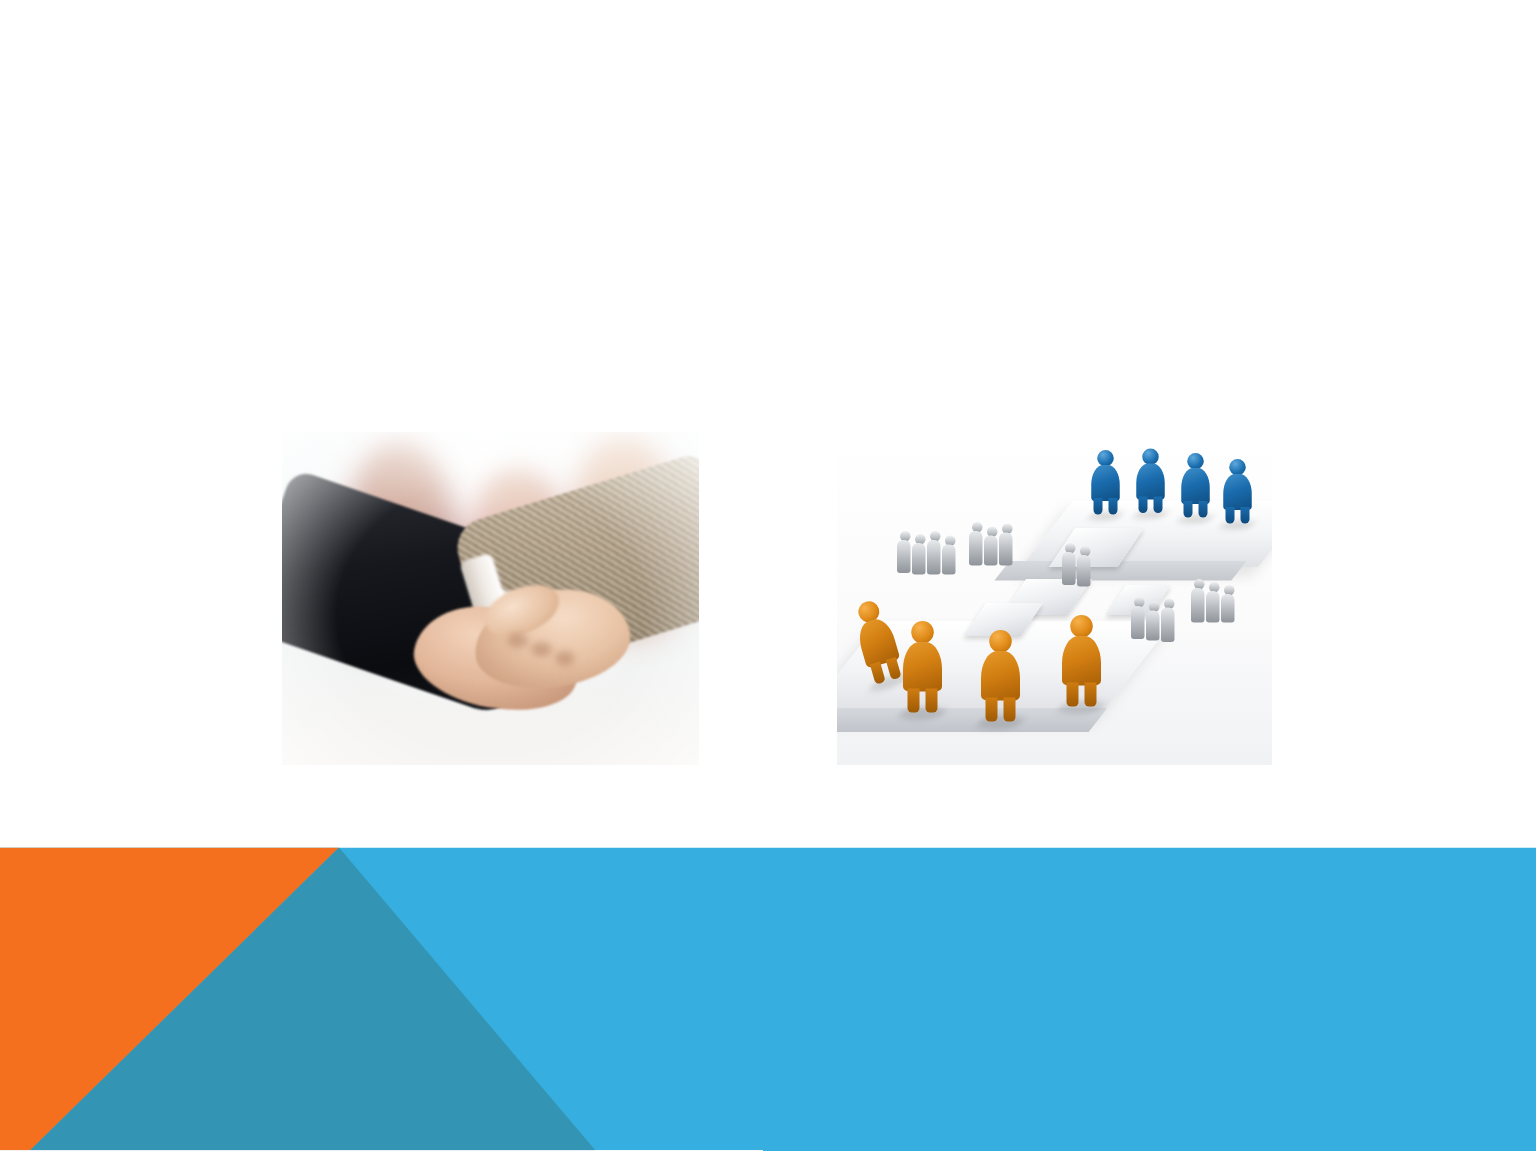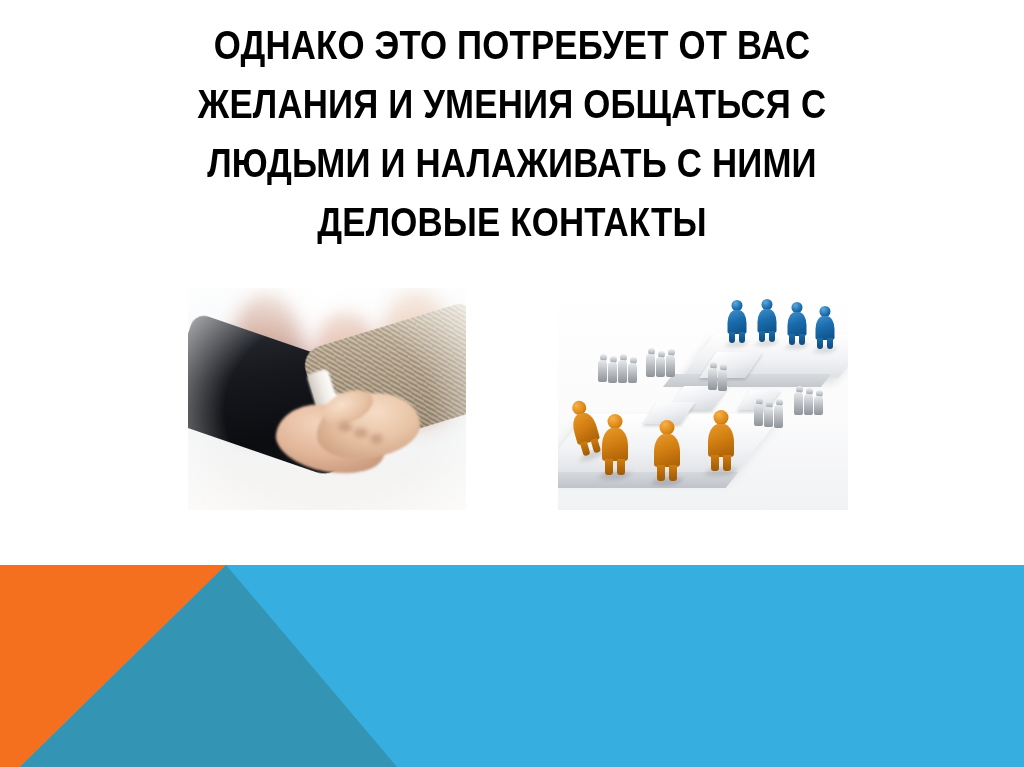--- a/index.html
+++ b/index.html
@@ -304,26 +304,20 @@
     top: 565px;
     width: 1024px;
     height: 202px;
   }
 </style>
 </head>
 <body>
 
 <div id="slide" style="background: rgb(255, 255, 255);">
 
-  <div id="title-block">
-    <span class="title-line" style="color: rgb(0, 0, 0);">ОДНАКО ЭТО ПОТРЕБУЕТ ОТ ВАС</span>
-    <span class="title-line" style="color: rgb(0, 0, 0);">ЖЕЛАНИЯ И УМЕНИЯ ОБЩАТЬСЯ С</span>
-    <span class="title-line" style="color: rgb(0, 0, 0);">ЛЮДЬМИ И НАЛАЖИВАТЬ С НИМИ</span>
-    <span class="title-line" style="color: rgb(0, 0, 0);">ДЕЛОВЫЕ КОНТАКТЫ</span>
-  </div>
 
   <div id="images-row">
 
     <div id="handshake-photo" title="Крупный план рукопожатия двух деловых людей на фоне размытых людей">
       <div id="hs-bg"></div>
       <div class="blur-person" id="bp-left"></div>
       <div class="blur-person" id="bp-left-head"></div>
       <div class="blur-person" id="bp-mid"></div>
       <div class="blur-person" id="bp-mid-head"></div>
       <div class="blur-person" id="bp-right"></div>

